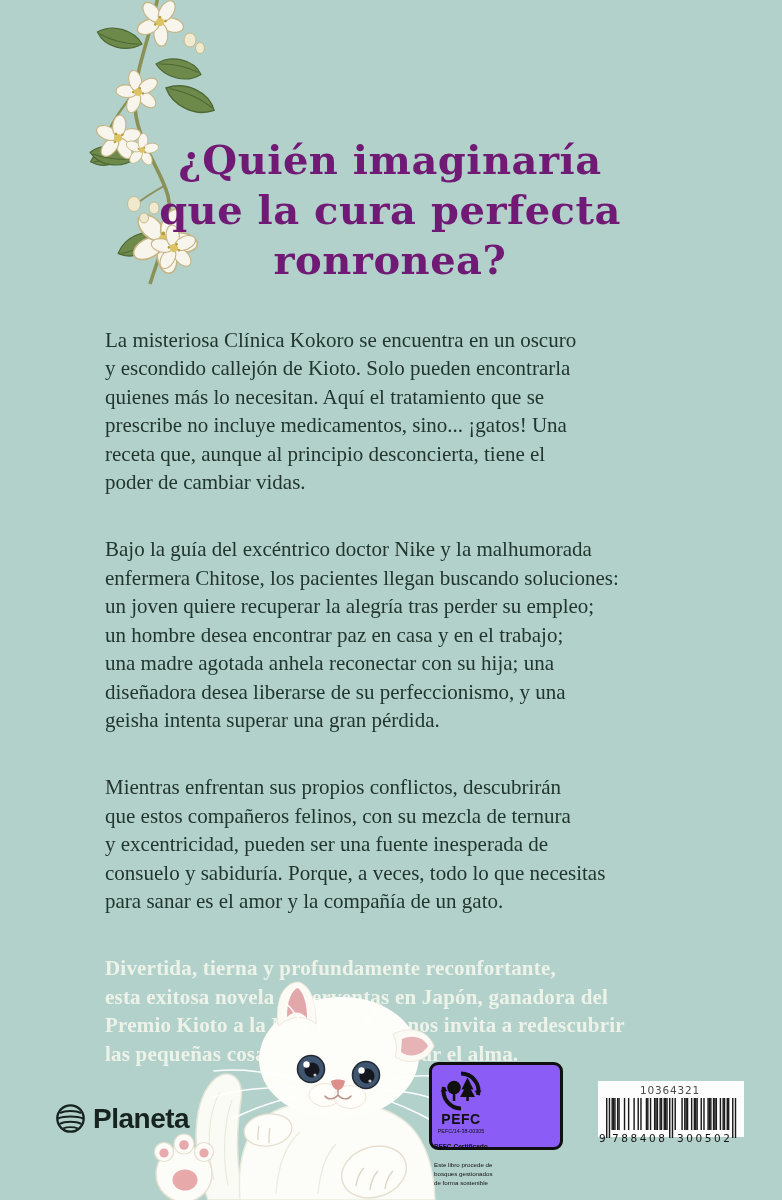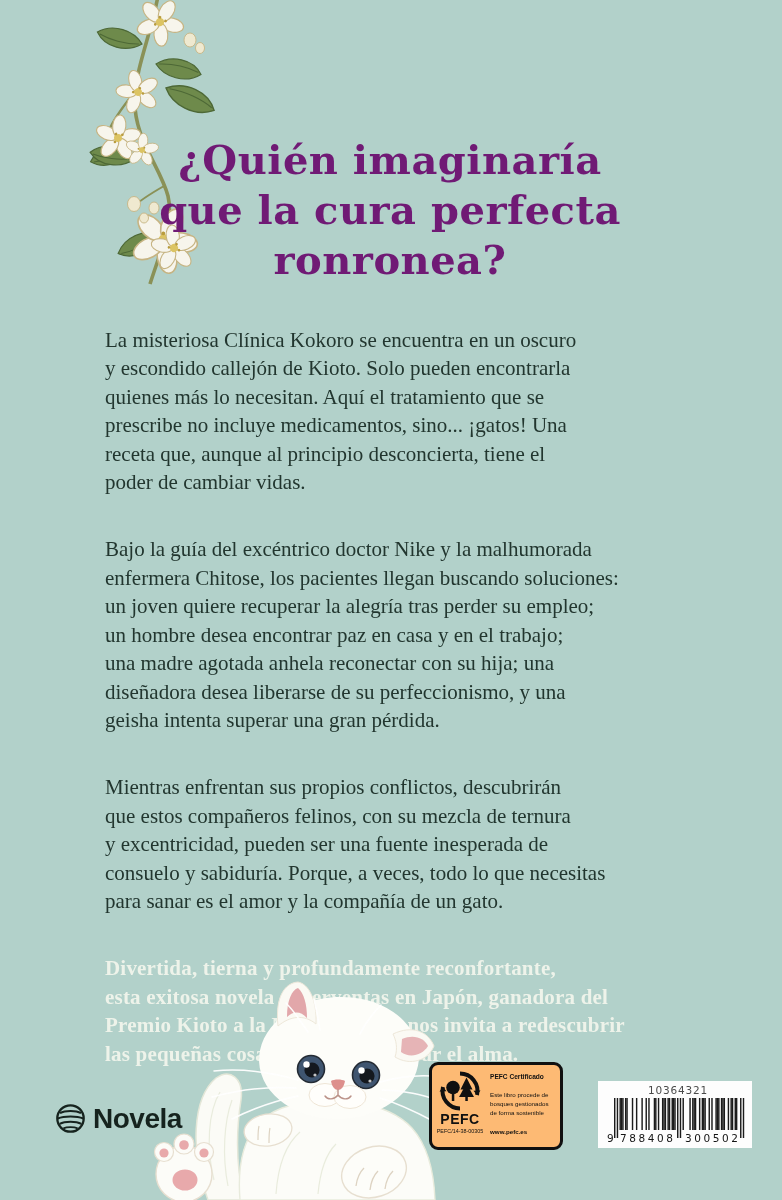--- a/index.html
+++ b/index.html
@@ -64,27 +64,28 @@
     letter-spacing: -0.5px;
     color: #16231e;
   }
   
   .pefc-box {
     position: absolute;
     left: 429px;
     top: 1062px;
     width: 134px;
     height: 88px;
-    background: #fdba74;
+    background: #8b5cf6;
     border: 3px solid #101010;
     border-radius: 9px;
     box-sizing: border-box;
     display: flex;
     font-family: "Liberation Sans", sans-serif;
     color: #101010;
+    flex-direction: column;
   }
   .pefc-left {
     width: 58px;
     display: flex;
     flex-direction: column;
     align-items: center;
     padding-top: 5px;
   }
   .pefc-word {
     font-weight: 700;
@@ -105,23 +106,22 @@
   }
   .pefc-title { font-weight: 700; font-size: 6.6px; line-height: 8px; }
   .pefc-desc  { font-size: 6.2px; line-height: 9px; margin-top: 9px; width: 66px; }
   .pefc-web   { font-weight: 700; font-size: 6.2px; margin-top: 11px; }
   
   .barcode-box {
     position: absolute;
     left: 598px;
     top: 1081px;
     width: 146px;
-    height: 67px;
+    height: 56px;
     background: #fdfdfd;
-    padding-left: 8px;
   }
 </style>
 </head>
 <body>
 
 <div class="page">
 
   <svg class="jasmine" width="205" height="290" viewBox="0 0 205 290">
     <defs>
       <g id="jflower">
@@ -263,21 +263,21 @@
   </svg>
 
   <div class="publisher">
     <svg width="33" height="33" viewBox="0 0 33 33">
       <circle cx="16.5" cy="16.5" r="13.2" fill="none" stroke="#16231e" stroke-width="2.3"></circle>
       <path d="M 6 11.2 C 11 8.2 22 8.2 27 11.2" fill="none" stroke="#16231e" stroke-width="2"></path>
       <path d="M 3.8 16.5 C 10 13.8 23 13.8 29.2 16.5" fill="none" stroke="#16231e" stroke-width="2"></path>
       <path d="M 5.6 21.8 C 11 19.2 22 19.2 27.4 21.8" fill="none" stroke="#16231e" stroke-width="2"></path>
       <path d="M 9.4 26.4 C 13 24.8 20 24.8 23.6 26.4" fill="none" stroke="#16231e" stroke-width="1.8"></path>
     </svg>
-    <span class="wordmark">Novela</span>
+    <span class="wordmark">Planeta</span>
   </div>
 
   <div class="pefc-box">
     <div class="pefc-left">
       <svg width="44" height="42" viewBox="0 0 44 42">
         <path d="M 22 3.5 A 17.5 17.5 0 0 1 39 25" fill="none" stroke="#101010" stroke-width="4"></path>
         <path d="M 22 38.5 A 17.5 17.5 0 0 1 5 17" fill="none" stroke="#101010" stroke-width="4"></path>
         <path d="M 39 25 L 42.5 20.5 L 35.5 20.8 Z" fill="#101010"></path>
         <path d="M 5 17 L 1.5 21.5 L 8.5 21.2 Z" fill="#101010"></path>
         <circle cx="15" cy="17.5" r="6.8" fill="#101010"></circle>

